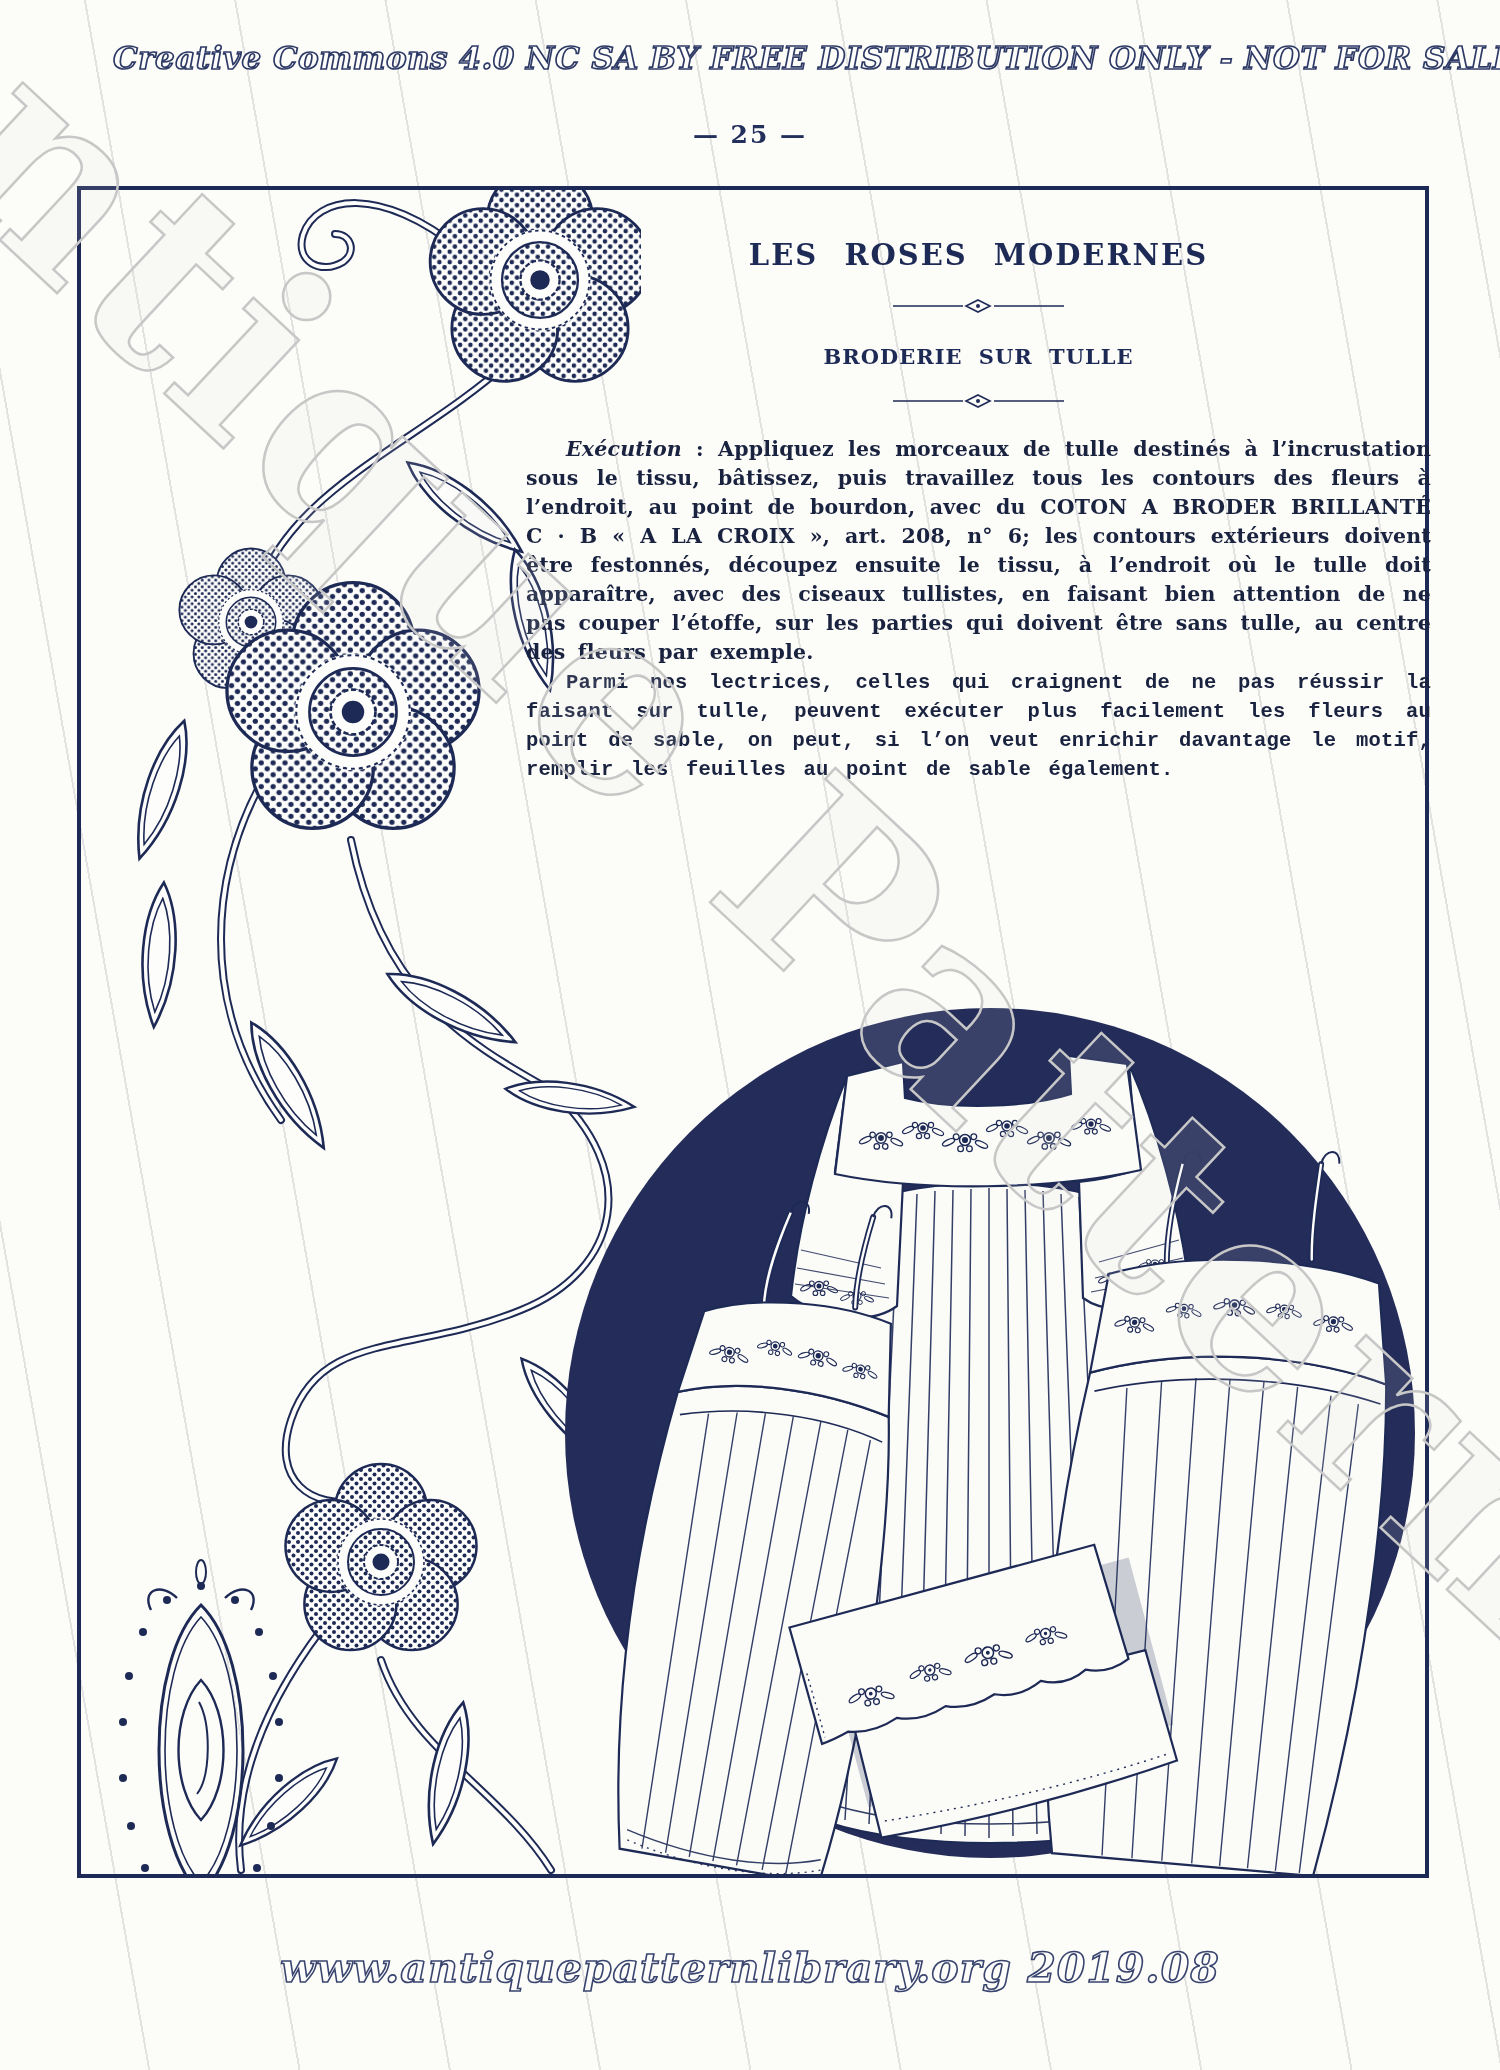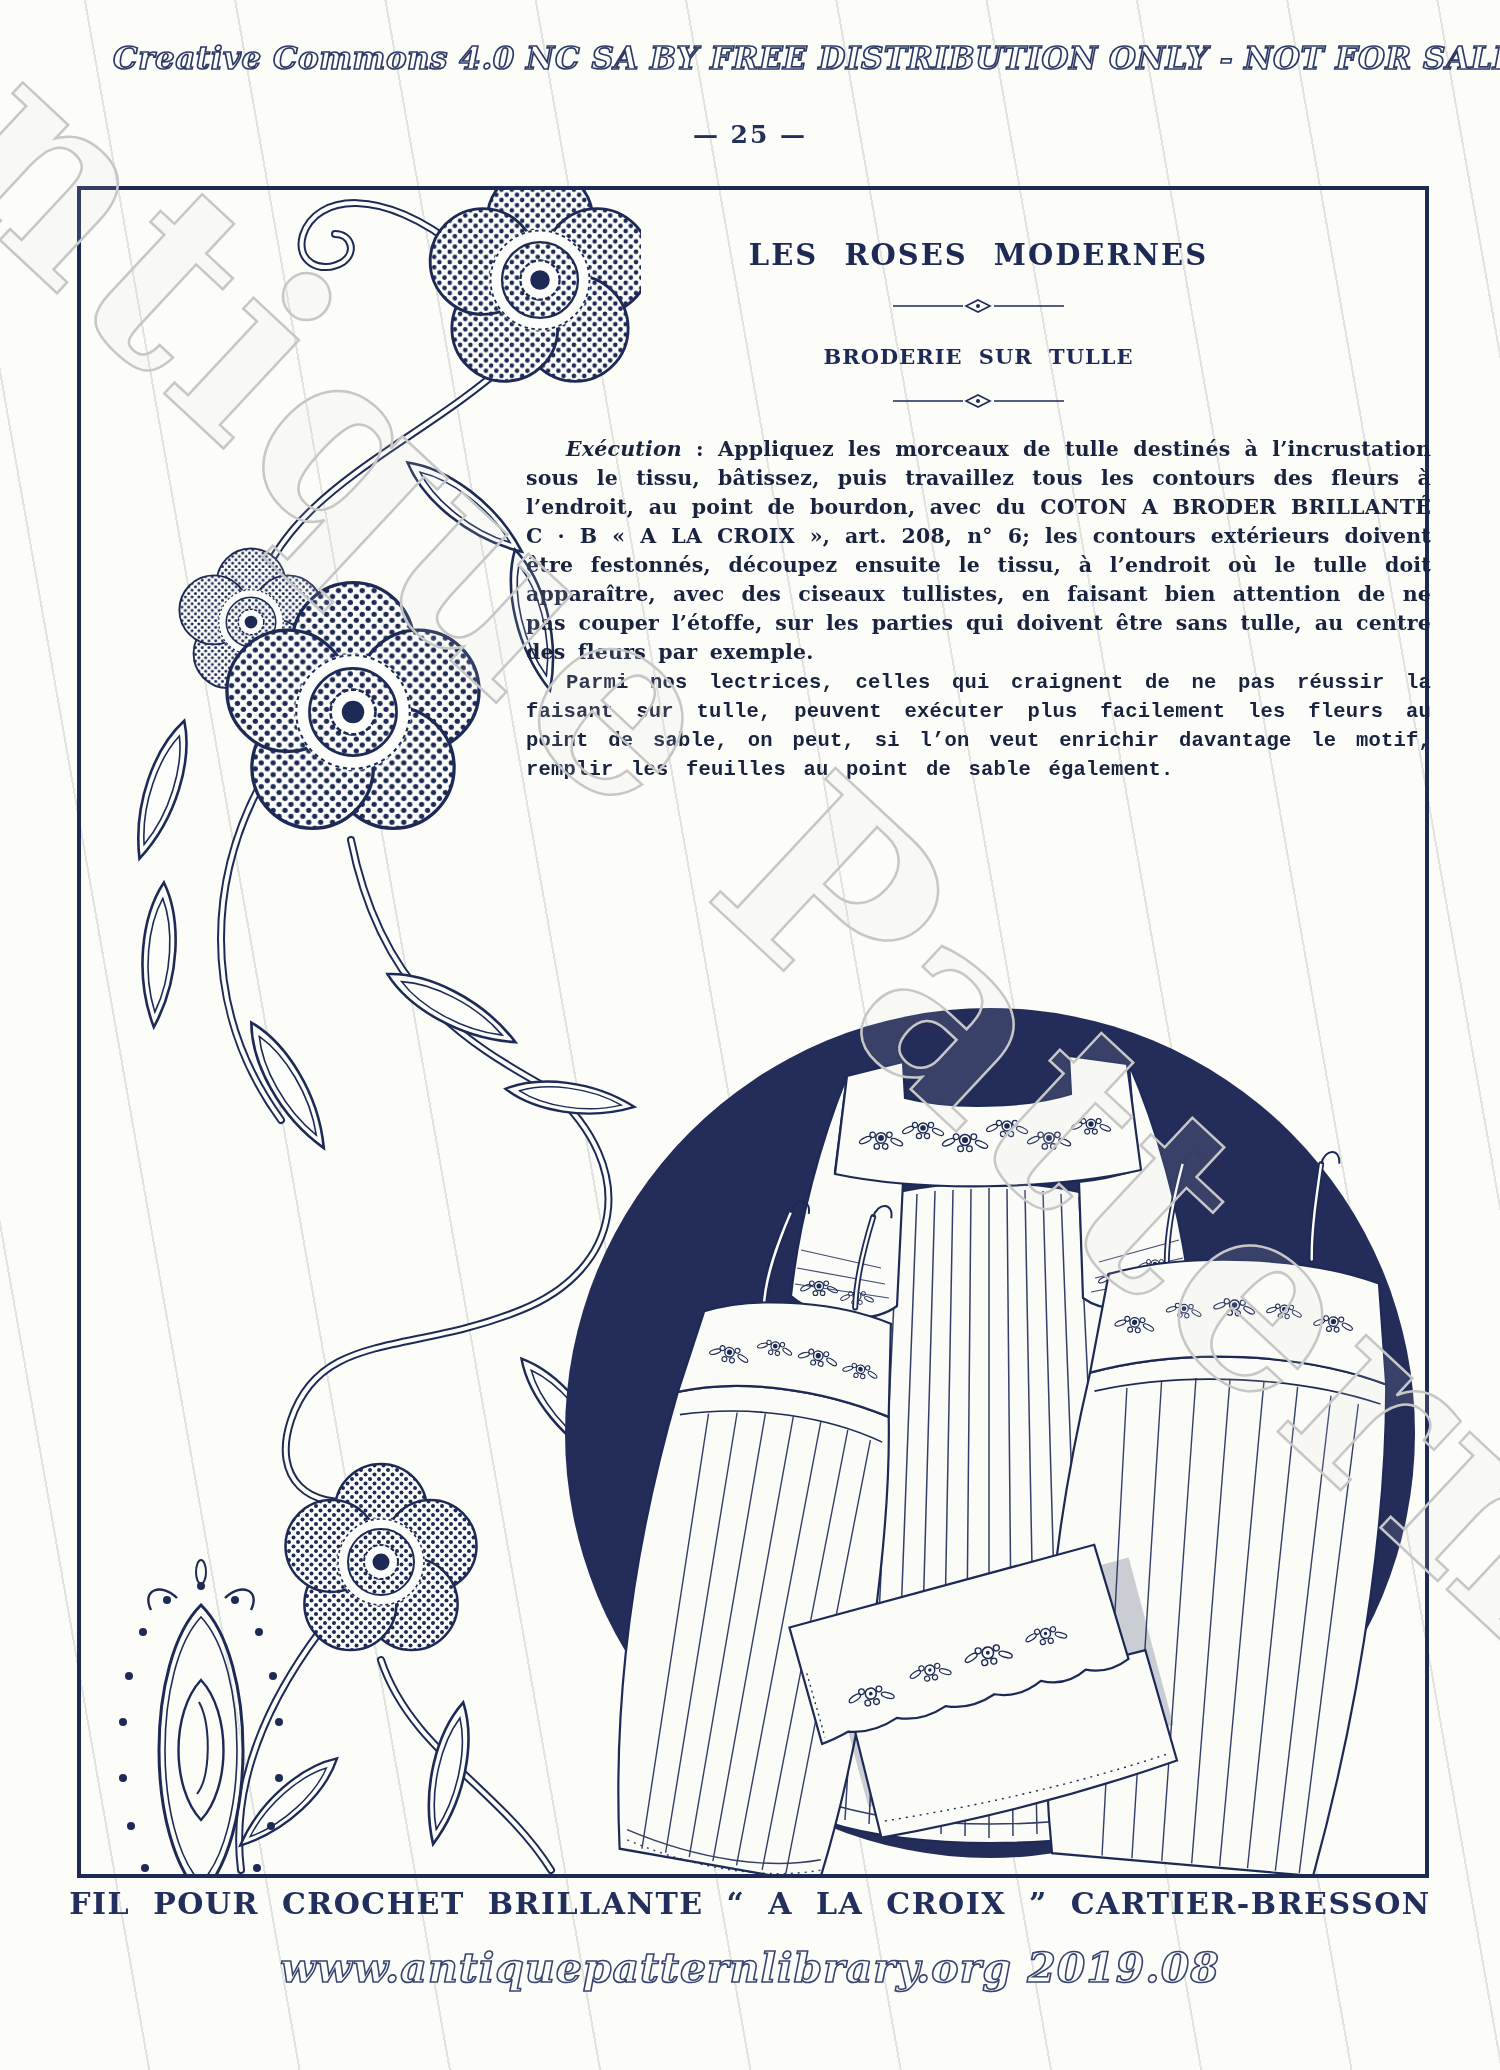--- a/index.html
+++ b/index.html
@@ -319,18 +319,17 @@
             <use href="#sprig" transform="translate(384 664)"></use>
             <use href="#sprig" transform="translate(444 656) scale(1.15)"></use>
             <use href="#sprig" transform="translate(504 646)"></use>
           </g>
           <path d="M262 648 L270 714" fill="none" stroke="#1e2a56" stroke-width="1.3" stroke-dasharray="2 4"></path>
         </g>
       </svg>
 
     </div>
 
-    <div class="caption">FIL POUR CROCHET BRILLANTE “ A LA CROIX ” CARTIER-BRESSON</div>
     <div class="url">www.antiquepatternlibrary.org 2019.08</div>
   </div>
 
   <div class="watermark">Antique Pattern Library</div>
 </div>
 
 </body></html>

